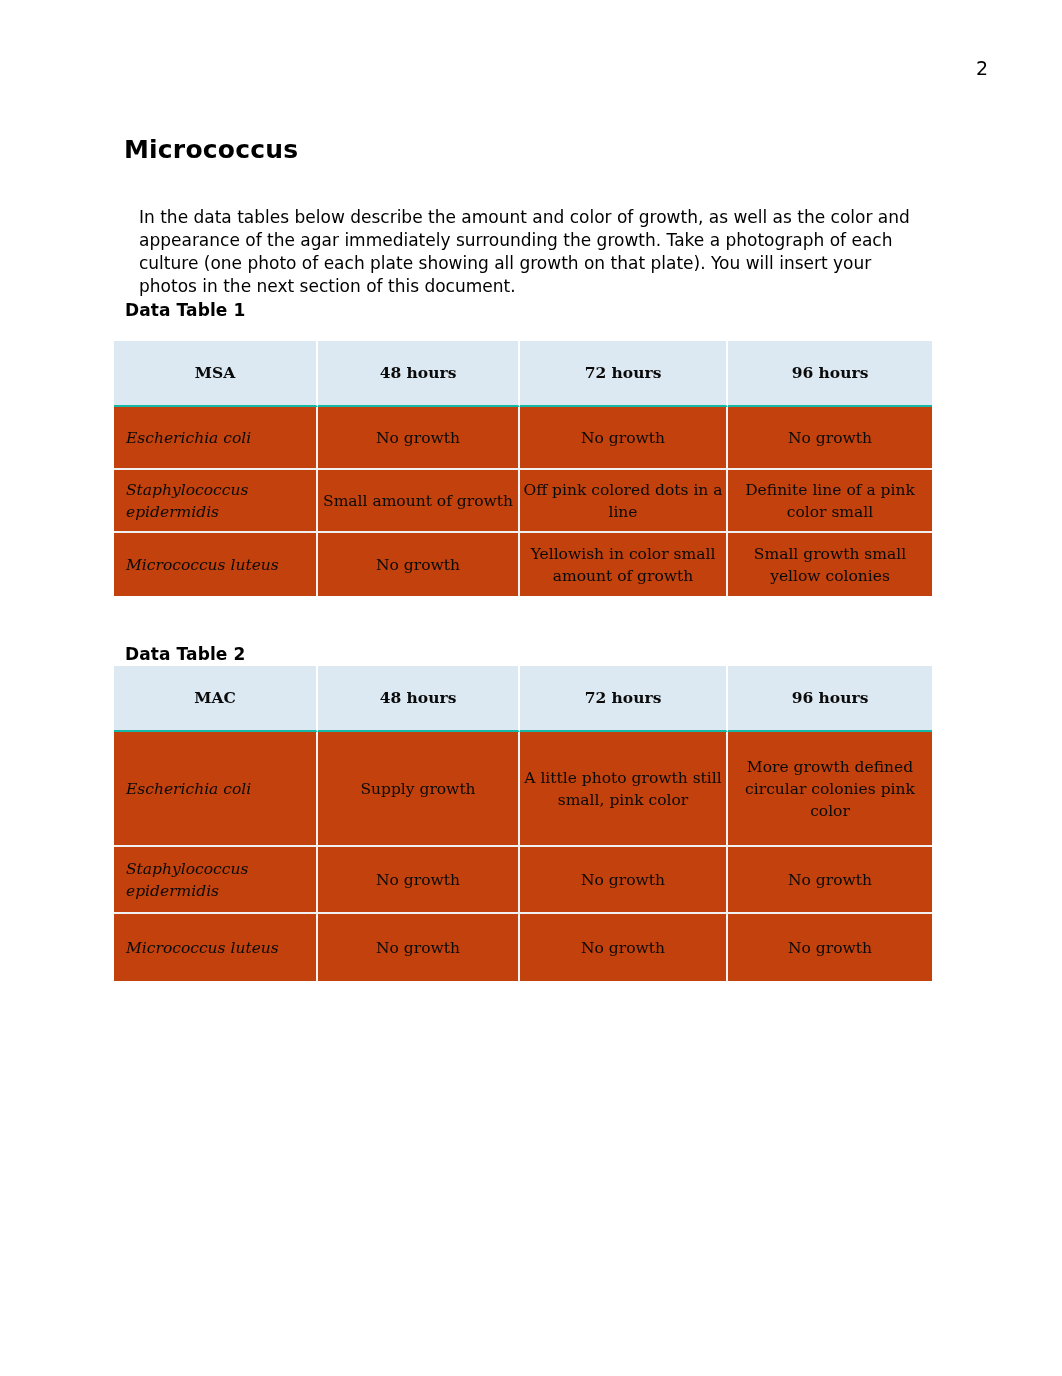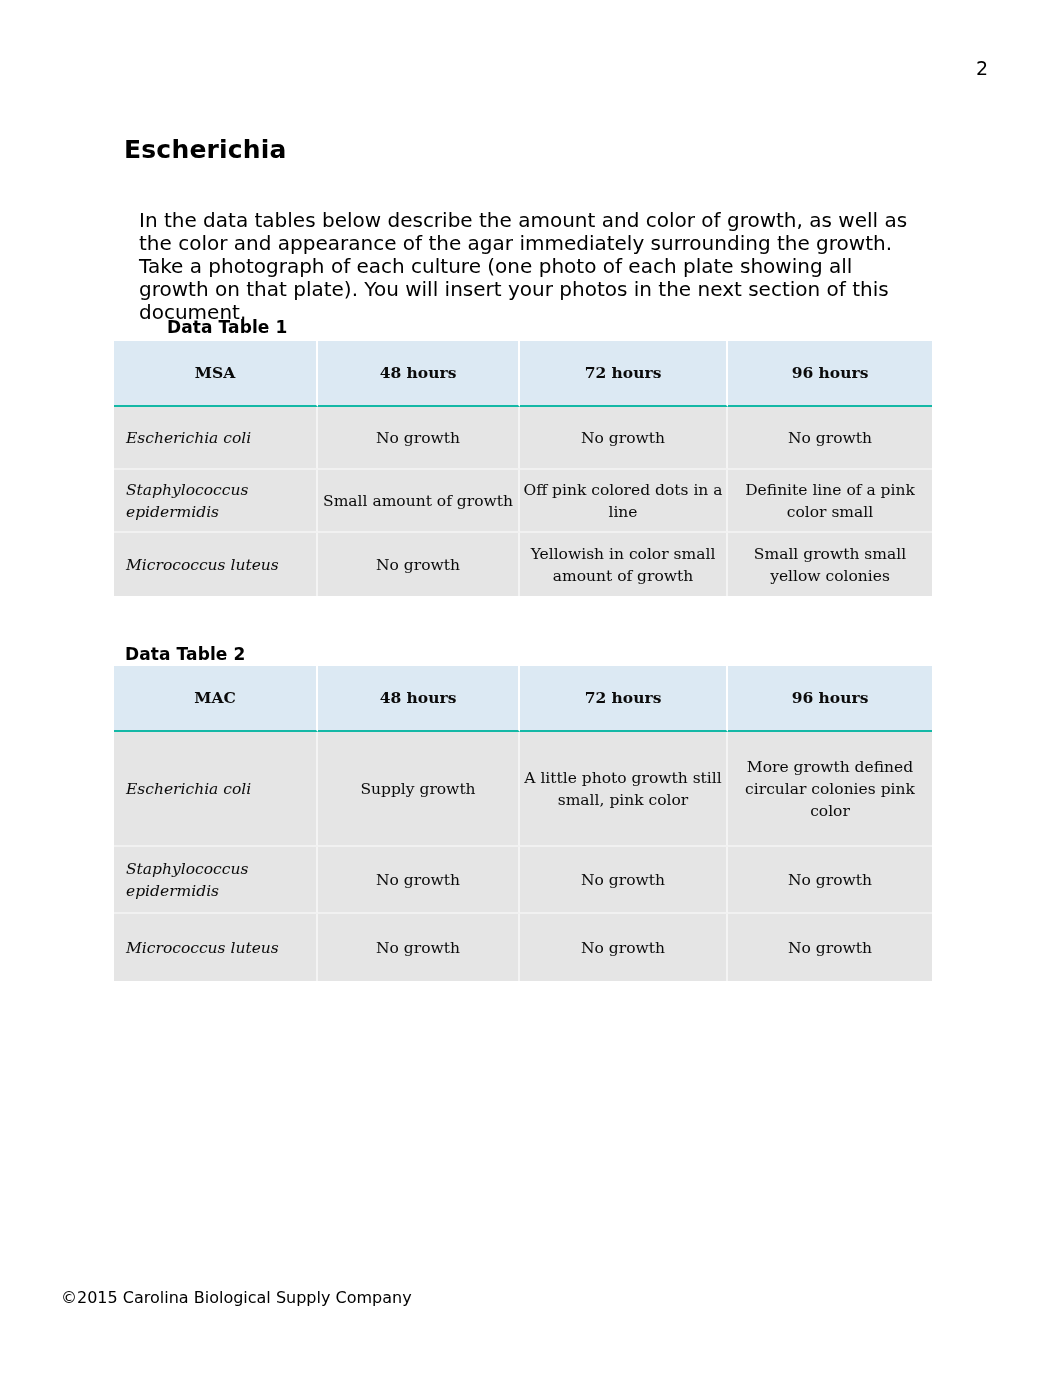--- a/index.html
+++ b/index.html
@@ -44,36 +44,36 @@
     color: #000;
   }
 
   
   .intro {
     position: absolute;
     left: 139px;
     top: 189px;
     width: 778px;
     font-family: "DejaVu Sans", sans-serif;
-    font-size: 20px;
+    font-size: 17px;
     line-height: 23px;
     color: #000;
   }
 
   
   .table-caption {
     position: absolute;
     left: 125px;
     font-family: "DejaVu Sans", sans-serif;
     font-size: 17px;
     font-weight: bold;
     color: #000;
     letter-spacing: 0.1px;
   }
-  #caption-1 { top: 317px; margin-left: 42px; }
+  #caption-1 { top: 300px; }
   #caption-2 { top: 624px; margin-top: 20px; }
 
   
   .data-table {
     position: absolute;
     left: 114px;
     width: 818px;
     border-collapse: separate;
     border-spacing: 0;
     table-layout: fixed;
@@ -105,21 +105,21 @@
     height: 64px;
     border-right: 2px solid #ffffff;
     border-bottom: 2px solid #14b8a6;
   }
   .data-table thead th:last-child { border-right: none; }
 
   .data-table tbody td {
     text-align: center;
     border-right: 2px solid #f4f4f4;
     border-bottom: 2px solid #f1f1f1;
-    background: #e5e5e5;
+    background: #c2410c;
   }
   .data-table tbody td:last-child { border-right: none; }
   .data-table tbody tr:last-child td { border-bottom: none; }
 
   .data-table tbody td.species {
     text-align: left;
     font-style: italic;
     padding-left: 12px;
   }
 
@@ -138,21 +138,21 @@
     color: #000;
   }
 </style>
 </head>
 <body>
 
 <div class="page">
 
   <div class="page-number">2</div>
 
-  <h1 class="heading">Escherichia</h1>
+  <h1 class="heading">Micrococcus</h1>
 
   <p class="intro">In the data tables below describe the amount and color of growth, as well as the color and appearance of the agar immediately surrounding the growth. Take a photograph of each culture (one photo of each plate showing all growth on that plate).   You will insert your photos in the next section of this document.</p>
 
   <div class="table-caption" id="caption-1">Data Table 1</div>
 
   <table class="data-table" id="table-1">
     <colgroup>
       <col class="c1">
         <col class="c2">
         <col class="c3">
@@ -220,15 +220,14 @@
       </tr>
       <tr class="short">
         <td class="species">Micrococcus luteus</td>
         <td>No growth</td>
         <td>No growth</td>
         <td>No growth</td>
       </tr>
     </tbody>
   </table>
 
-  <div class="footer">©2015 Carolina Biological Supply Company</div>
 
 </div>
 
 </body></html>

